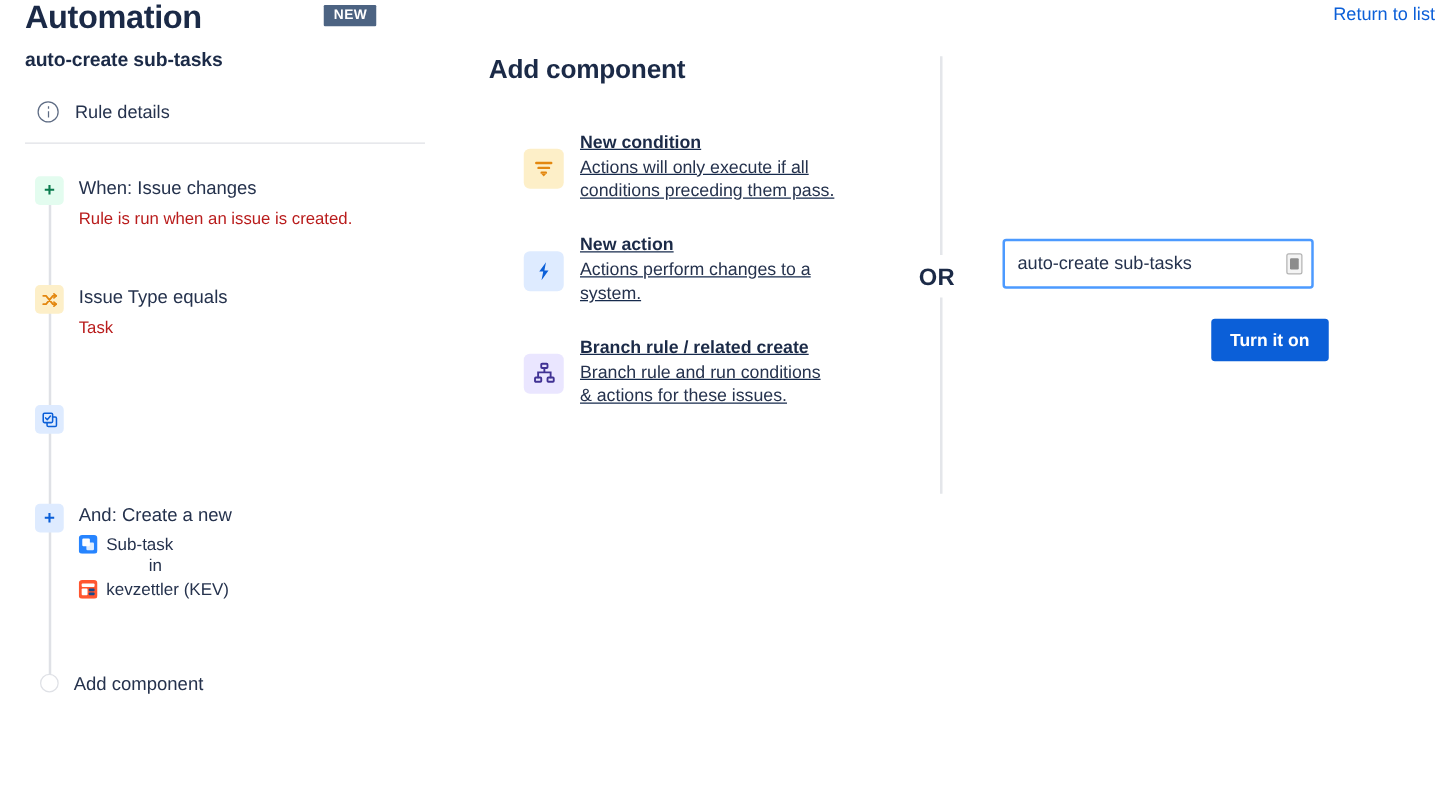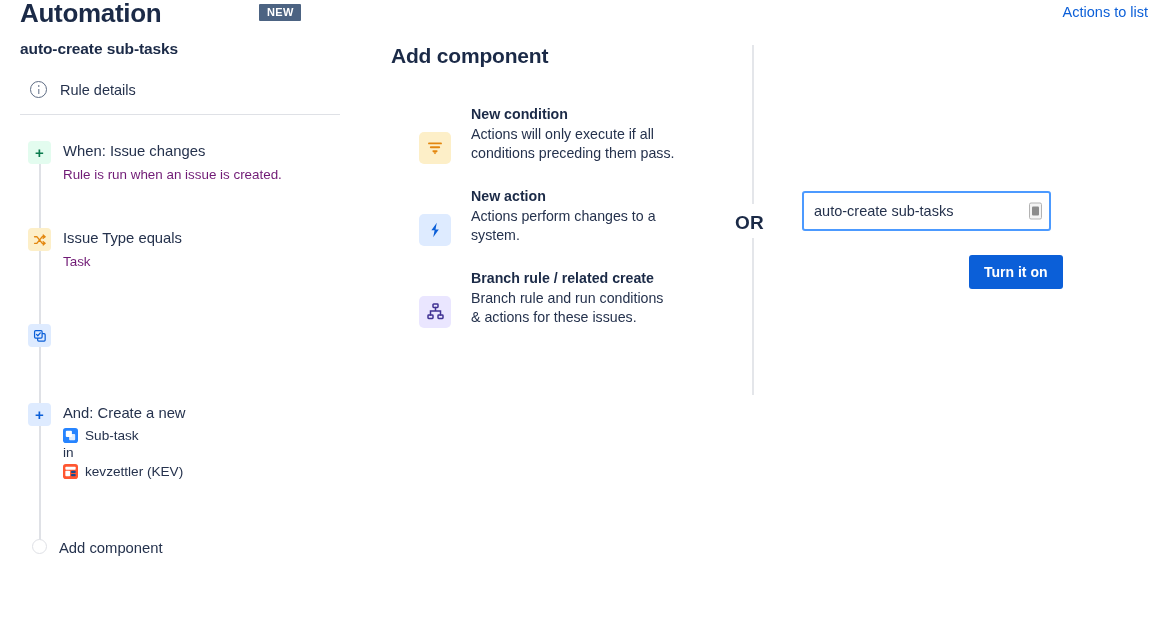--- a/index.html
+++ b/index.html
@@ -79,37 +79,37 @@
   .step-icon.amber  { background: #FDEFC8; color: #E3870F; }
   .step-icon.blue   { background: #DEEBFF; color: #0B5FD8; }
   .step-icon.plus   { font-size: 15px; font-weight: bold; line-height: 1; }
   .step-icon.hollow {
     background: #ffffff; border: 1.5px solid #DFE1E6;
     border-radius: 50%; width: 15px; height: 15px; margin-left: 4px;
   }
   .step-body { padding-top: 1px; }
   .step-title { font-size: 14.8px; color: #25324D; line-height: 1.35; }
   .step-sub {
-    font-size: 13.4px; color: #701a75; margin-top: 4px; line-height: 1.35;
+    font-size: 13.4px; color: #b91c1c; margin-top: 4px; line-height: 1.35;
   }
   .inline-chip { display: flex; align-items: center; gap: 7px; margin-top: 4px; }
   .chip-text { font-size: 13.6px; color: #25324D; }
   .mini-icon { width: 15px; height: 15px; border-radius: 3px; flex: 0 0 auto; }
-  .plain-in { font-size: 13.6px; color: #25324D; margin-top: 2px; }
+  .plain-in { font-size: 13.6px; color: #25324D; margin-top: 2px; text-align: center; }
 
   
   .center { position: absolute; left: 391px; top: 44px; width: 300px; }
   .center-title {
     font-size: 21px; font-weight: bold; color: #1B2A47;
     letter-spacing: -0.2px;
   }
   .comp-list { margin-top: 38px; }
   .comp {
-    display: flex; gap: 20px; align-items: flex-end;
-    margin-bottom: 24px; cursor: pointer; padding-left: 28px;
+    display: flex; gap: 13px; align-items: center;
+    margin-bottom: 24px; cursor: pointer; padding-left: 28px; text-decoration: underline;
   }
   .comp-icon {
     width: 32px; height: 32px; border-radius: 5px; flex: 0 0 auto;
     display: flex; align-items: center; justify-content: center;
   }
   .ci-yellow { background: #FDEFC8; }
   .ci-blue   { background: #DEEBFF; }
   .ci-purple { background: #EAE6FF; }
   .comp-text { max-width: 205px; }
   .comp-name {
@@ -161,21 +161,21 @@
     padding: 9px 15px; cursor: pointer;
   }
 </style>
 </head>
 <body>
 
 <div class="page">
 
   <div class="app-title">Automation</div>
   <div class="new-badge">NEW</div>
-  <a class="return-link">Actions to list</a>
+  <a class="return-link">Return to list</a>
 
   <div class="rule-col">
     <div class="rule-name">auto-create sub-tasks</div>
 
     <div class="rule-details-row">
       <span class="info-icon"></span>
       <span class="rule-details-label">Rule details</span>
     </div>
 
     <div class="divider"></div>

